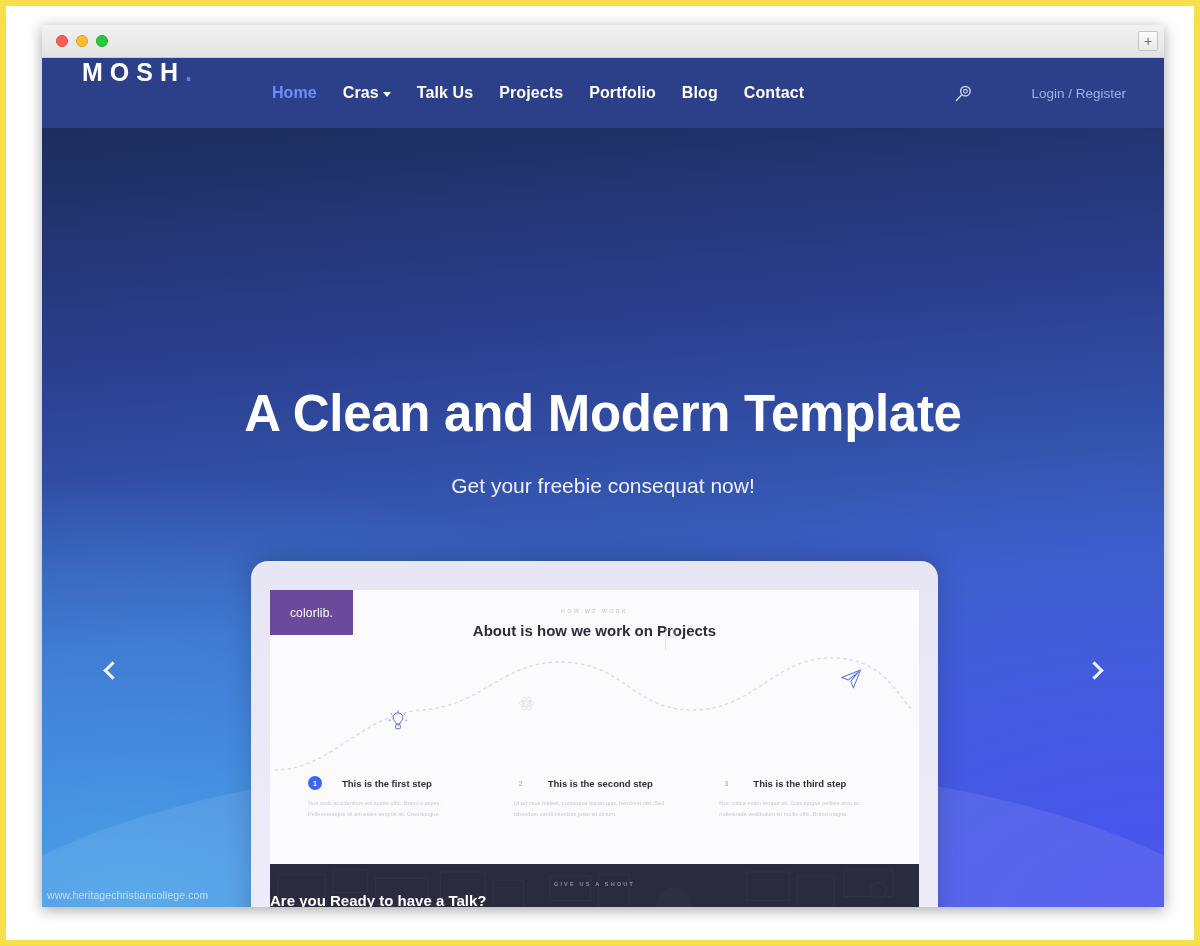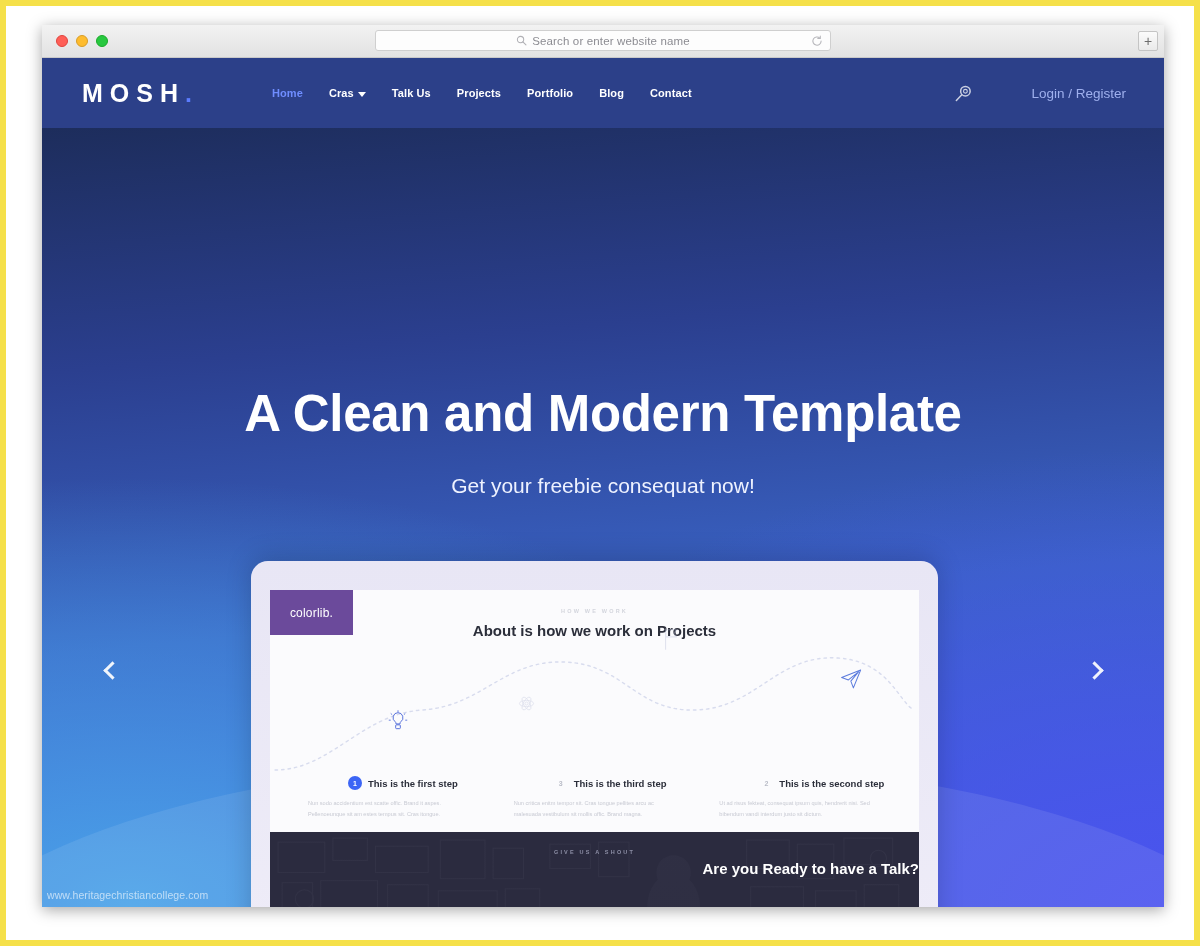--- a/index.html
+++ b/index.html
@@ -80,38 +80,38 @@
     border: 1px solid #c4c4c4; border-radius: 2px;
     display: flex; align-items: center; justify-content: center;
     font-size: 14px; color: #6d6d6d; line-height: 1;
   }
 
   
   .topnav {
     position: relative;
     height: 70px;
     background: #2c4089;
-    display: flex; align-items: center;
+    display: flex; 
     z-index: 5;
   }
   .logo {
     margin-left: 40px;
     font-size: 25px; font-weight: 700;
     color: #ffffff; letter-spacing: 7px;
     display: flex; align-items: baseline;
   }
   .logo .dotmark { color: #5b7cff; letter-spacing: 0; }
 
   .navlinks {
     display: flex; align-items: center;
     gap: 26px;
     margin-left: 80px;
   }
   .navlinks a {
-    font-size: 11px; font-weight: 700;
+    font-size: 16px; font-weight: 700;
     color: #ffffff; text-decoration: none;
     letter-spacing: .1px;
     display: inline-flex; align-items: center; gap: 4px;
   }
   .navlinks a.active { color: #6f8dff; }
   .caret {
     width: 0; height: 0;
     border-left: 4px solid transparent;
     border-right: 4px solid transparent;
     border-top: 5px solid #ffffff;
@@ -184,21 +184,21 @@
     box-shadow: 0 -4px 26px rgba(0,0,0,0.18);
   }
   .screen {
     width: 100%; height: 100%;
     background: #ffffff;
     overflow: hidden;
     position: relative;
   }
 
   
-  .t-top { position: relative; height: 242px; background: #fbfbfd; }
+  .t-top { position: relative; height: 274px; background: #fbfbfd; }
   .t-logo {
     position: absolute; left: 0; top: 0;
     width: 83px; height: 45px;
     background: #6b4a9b;
     display: flex; align-items: center; justify-content: center;
     color: #ffffff; font-size: 12px; letter-spacing: .2px;
   }
   .t-eyebrow {
     position: absolute; top: 18px; left: 0; right: 0;
     text-align: center;
@@ -212,21 +212,21 @@
   }
   .wave {
     position: absolute; left: 0; top: 62px;
     width: 100%; height: 130px;
   }
   .steps {
     position: absolute; left: 38px; right: 20px; top: 186px;
     display: flex; gap: 26px;
   }
   .step { flex: 1; }
-  .step-head { display: flex; align-items: center; gap: 6px; margin-left: 40px; }
+  .step-head { display: flex; align-items: center; gap: 20px; }
   .step-num {
     width: 14px; height: 14px; border-radius: 50%;
     font-size: 7px; font-weight: 700;
     display: flex; align-items: center; justify-content: center;
     color: #b9bcc7; flex: none;
   }
   .step:first-child .step-num { background: #3c65f5; color: #ffffff; }
   .step-title { font-size: 9.5px; font-weight: 700; color: #2b2e3a; }
   .step-body {
     margin-top: 8px;
@@ -251,21 +251,21 @@
     background: linear-gradient(rgba(43,43,63,.72), rgba(43,43,63,.80));
   }
   .cta-eyebrow {
     position: absolute; top: 17px; left: 0; right: 0;
     text-align: center;
     font-size: 5.5px; letter-spacing: 2.2px; font-weight: 700;
     color: #8d8fa6;
   }
   .cta-head {
     position: absolute; top: 28px; left: 0; right: 0;
-    text-align: right;
+    text-align: left;
     font-size: 15px; font-weight: 700; color: #ffffff;
   }
 
   
   .watermark {
     position: absolute;
     left: 5px; bottom: 6px;
     font-size: 10.5px;
     color: rgba(255,255,255,0.62);
     letter-spacing: .1px;
@@ -278,31 +278,20 @@
 <div class="page">
   <div class="browser">
 
     <div class="chrome">
       <div class="traffic">
         <span class="dot red"></span>
         <span class="dot yellow"></span>
         <span class="dot green"></span>
       </div>
 
-      <div class="addressbar">
-        <svg class="mag-sm" viewBox="0 0 16 16">
-          <circle cx="6.6" cy="6.6" r="4.6" fill="none" stroke="#7d7d85" stroke-width="1.5"></circle>
-          <line x1="10" y1="10" x2="14.5" y2="14.5" stroke="#7d7d85" stroke-width="1.5" stroke-linecap="round"></line>
-        </svg>
-        <span class="ph">Search or enter website name</span>
-        <svg class="reload" viewBox="0 0 16 16">
-          <path d="M13.5 8a5.5 5.5 0 1 1-1.7-3.9" fill="none" stroke="#7d7d85" stroke-width="1.4" stroke-linecap="round"></path>
-          <path d="M12.4 1.3v3.4H9" fill="none" stroke="#7d7d85" stroke-width="1.4" stroke-linecap="round" stroke-linejoin="round"></path>
-        </svg>
-      </div>
 
       <div class="newtab">+</div>
     </div>
 
     <div class="topnav">
       <div class="logo">
         <span>MOSH</span>
           <span class="dotmark">.</span>
       </div>
 
@@ -397,31 +386,31 @@
             <div class="steps">
               <div class="step">
                 <div class="step-head">
                   <span class="step-num">1</span>
                   <span class="step-title">This is the first step</span>
                 </div>
                 <div class="step-body">Nun sodo accidentium est scatte offic. Brand it aspes. Pellenoeunque sit am estes tempus sit. Cras itongue.</div>
               </div>
               <div class="step">
                 <div class="step-head">
+                  <span class="step-num">2</span>
+                  <span class="step-title">This is the second step</span>
+                </div>
+                <div class="step-body">Ut ad risus fekteat, consequat ipsum quis, hendrerit nisi. Sed bibendum vandi interdum justo sit dictum.</div>
+              </div>
+              <div class="step">
+                <div class="step-head">
                   <span class="step-num">3</span>
                   <span class="step-title">This is the third step</span>
                 </div>
                 <div class="step-body">Nun critica enitm tempor sit. Cras tongue pellites arcu ac malesuada vestibulum sit mollis offic. Brand magna.</div>
-              </div>
-              <div class="step">
-                <div class="step-head">
-                  <span class="step-num">2</span>
-                  <span class="step-title">This is the second step</span>
-                </div>
-                <div class="step-body">Ut ad risus fekteat, consequat ipsum quis, hendrerit nisi. Sed bibendum vandi interdum justo sit dictum.</div>
               </div>
             </div>
           </div>
 
           <div class="t-cta">
             <svg class="cta-bg" viewBox="0 0 640 130" preserveAspectRatio="none">
               <g stroke="#cfcfe0" stroke-width="1" fill="none" opacity=".55">
                 <rect x="8" y="10" width="46" height="30"></rect>
                   <rect x="62" y="6" width="34" height="22"></rect>
                 <rect x="104" y="14" width="52" height="26"></rect>

